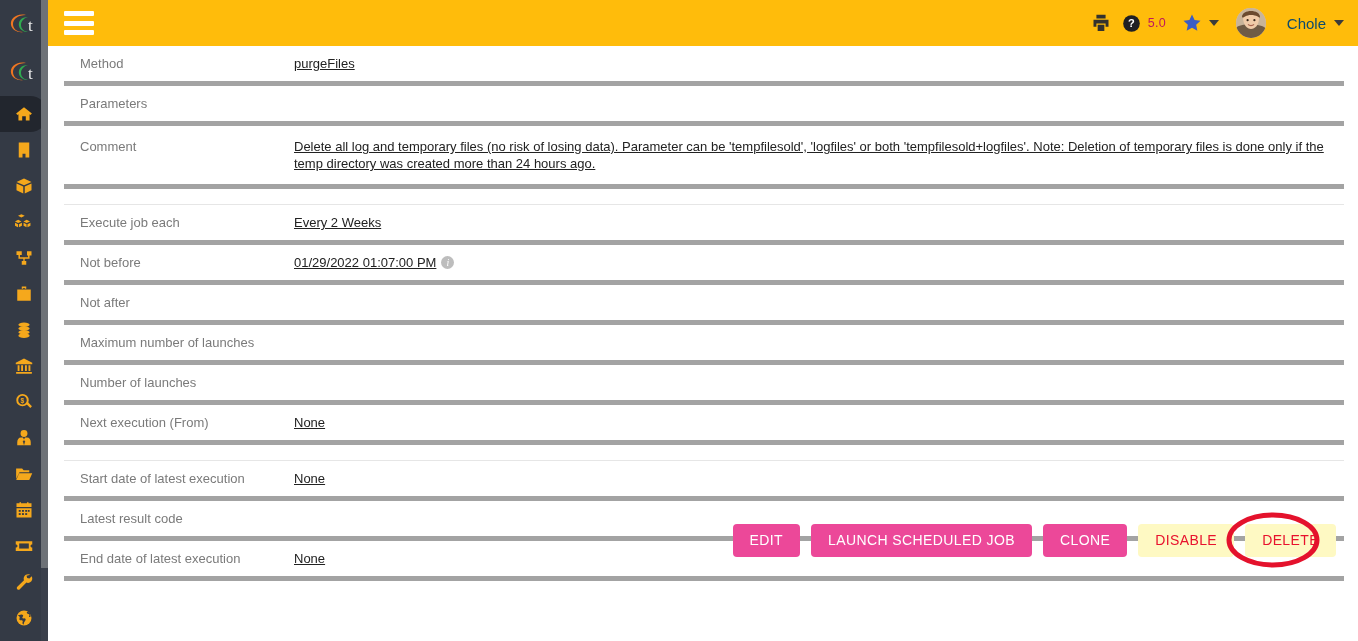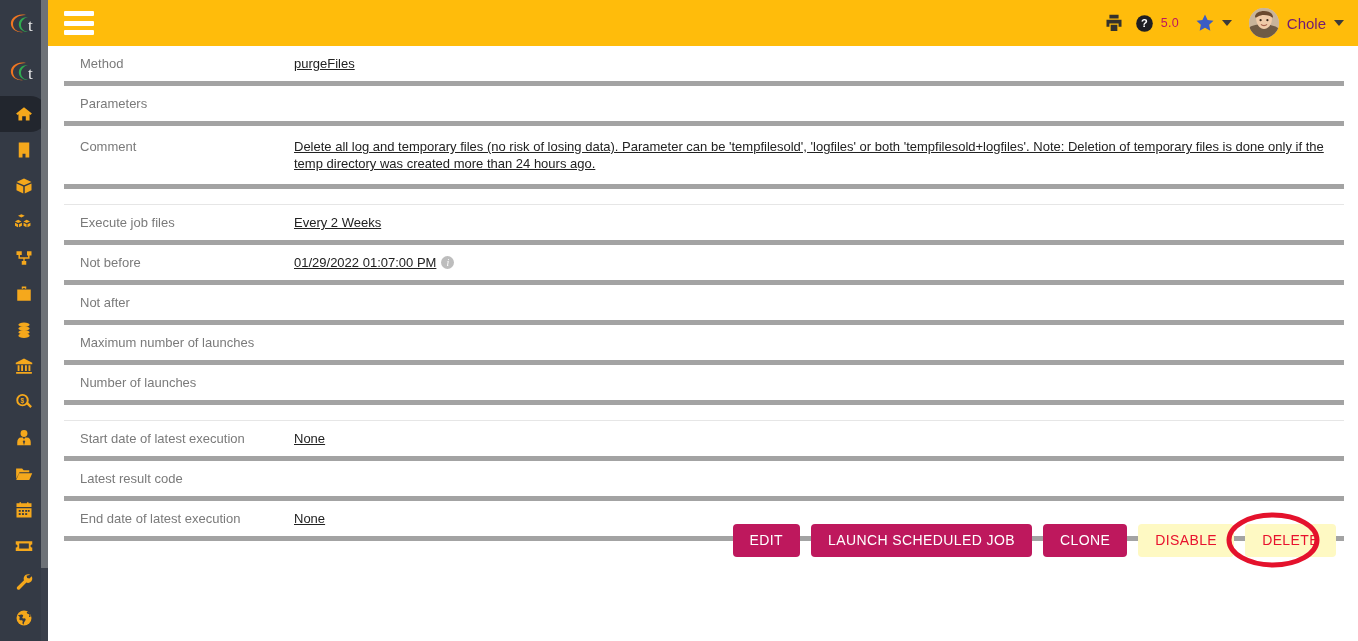--- a/index.html
+++ b/index.html
@@ -112,21 +112,21 @@
     cursor: pointer;
   }
   .user-wrap { display: flex; align-items: center; gap: 8px; margin-left: 6px; cursor: pointer; }
   .avatar {
     width: 30px; height: 30px; border-radius: 50%;
     overflow: hidden; position: relative;
     background: #f3c98b;
     flex: 0 0 30px;
   }
   .avatar svg { display:block; width:30px; height:30px; }
-  .user-name { font-size: 15px; color: #701a75; }
+  .user-name { font-size: 15px; color: #0c4a6e; margin-left: 13px; }
 
   
   .content {
     position: absolute;
     left: 0; top: 46px;
     width: 100%;
     height: 595px;
     padding: 0 22px 0 16px;
     overflow: hidden;
   }
@@ -181,21 +181,21 @@
     border-radius: 4px;
     font-size: 14px;
     letter-spacing: .4px;
     padding: 0 17px;
     height: 33px;
     line-height: 33px;
     cursor: pointer;
     font-family: "Liberation Sans", sans-serif;
     white-space: nowrap;
   }
-  .btn-amber { background: #be185d; color: #ffffff; }
+  .btn-amber { background: #ec4899; color: #ffffff; }
   .btn-dark { background: #fef9c3; color: #e8112d; }
 
   .delete-wrap { position: relative; display: inline-block; }
   .annot-ellipse {
     position: absolute;
     left: -20px; top: -13px;
     width: 100px; height: 58px;
     pointer-events: none;
   }
 
@@ -403,38 +403,42 @@
           </tr>
           <tr class="tall">
             <td class="k">Comment</td>
             <td class="v">Delete all log and temporary files (no risk of losing data). Parameter can be 'tempfilesold', 'logfiles' or both 'tempfilesold+logfiles'. Note: Deletion of temporary files is done only if the temp directory was created more than 24 hours ago.</td>
           </tr>
           <tr class="spacer">
             <td></td>
             <td></td>
           </tr>
           <tr>
-            <td class="k">Execute job files</td>
+            <td class="k">Execute job each</td>
             <td class="v">Every 2 Weeks</td>
           </tr>
           <tr>
             <td class="k">Not before</td>
             <td class="v"><span>01/29/2022 01:07:00 PM</span><span class="info-dot">i</span></td>
           </tr>
           <tr>
             <td class="k">Not after</td>
             <td class="v"></td>
           </tr>
           <tr>
             <td class="k">Maximum number of launches</td>
             <td class="v"></td>
           </tr>
           <tr>
             <td class="k">Number of launches</td>
             <td class="v"></td>
+          </tr>
+          <tr>
+            <td class="k">Next execution (From)</td>
+            <td class="v">None</td>
           </tr>
           <tr class="spacer">
             <td></td>
             <td></td>
           </tr>
           <tr>
             <td class="k">Start date of latest execution</td>
             <td class="v">None</td>
           </tr>
           <tr>

